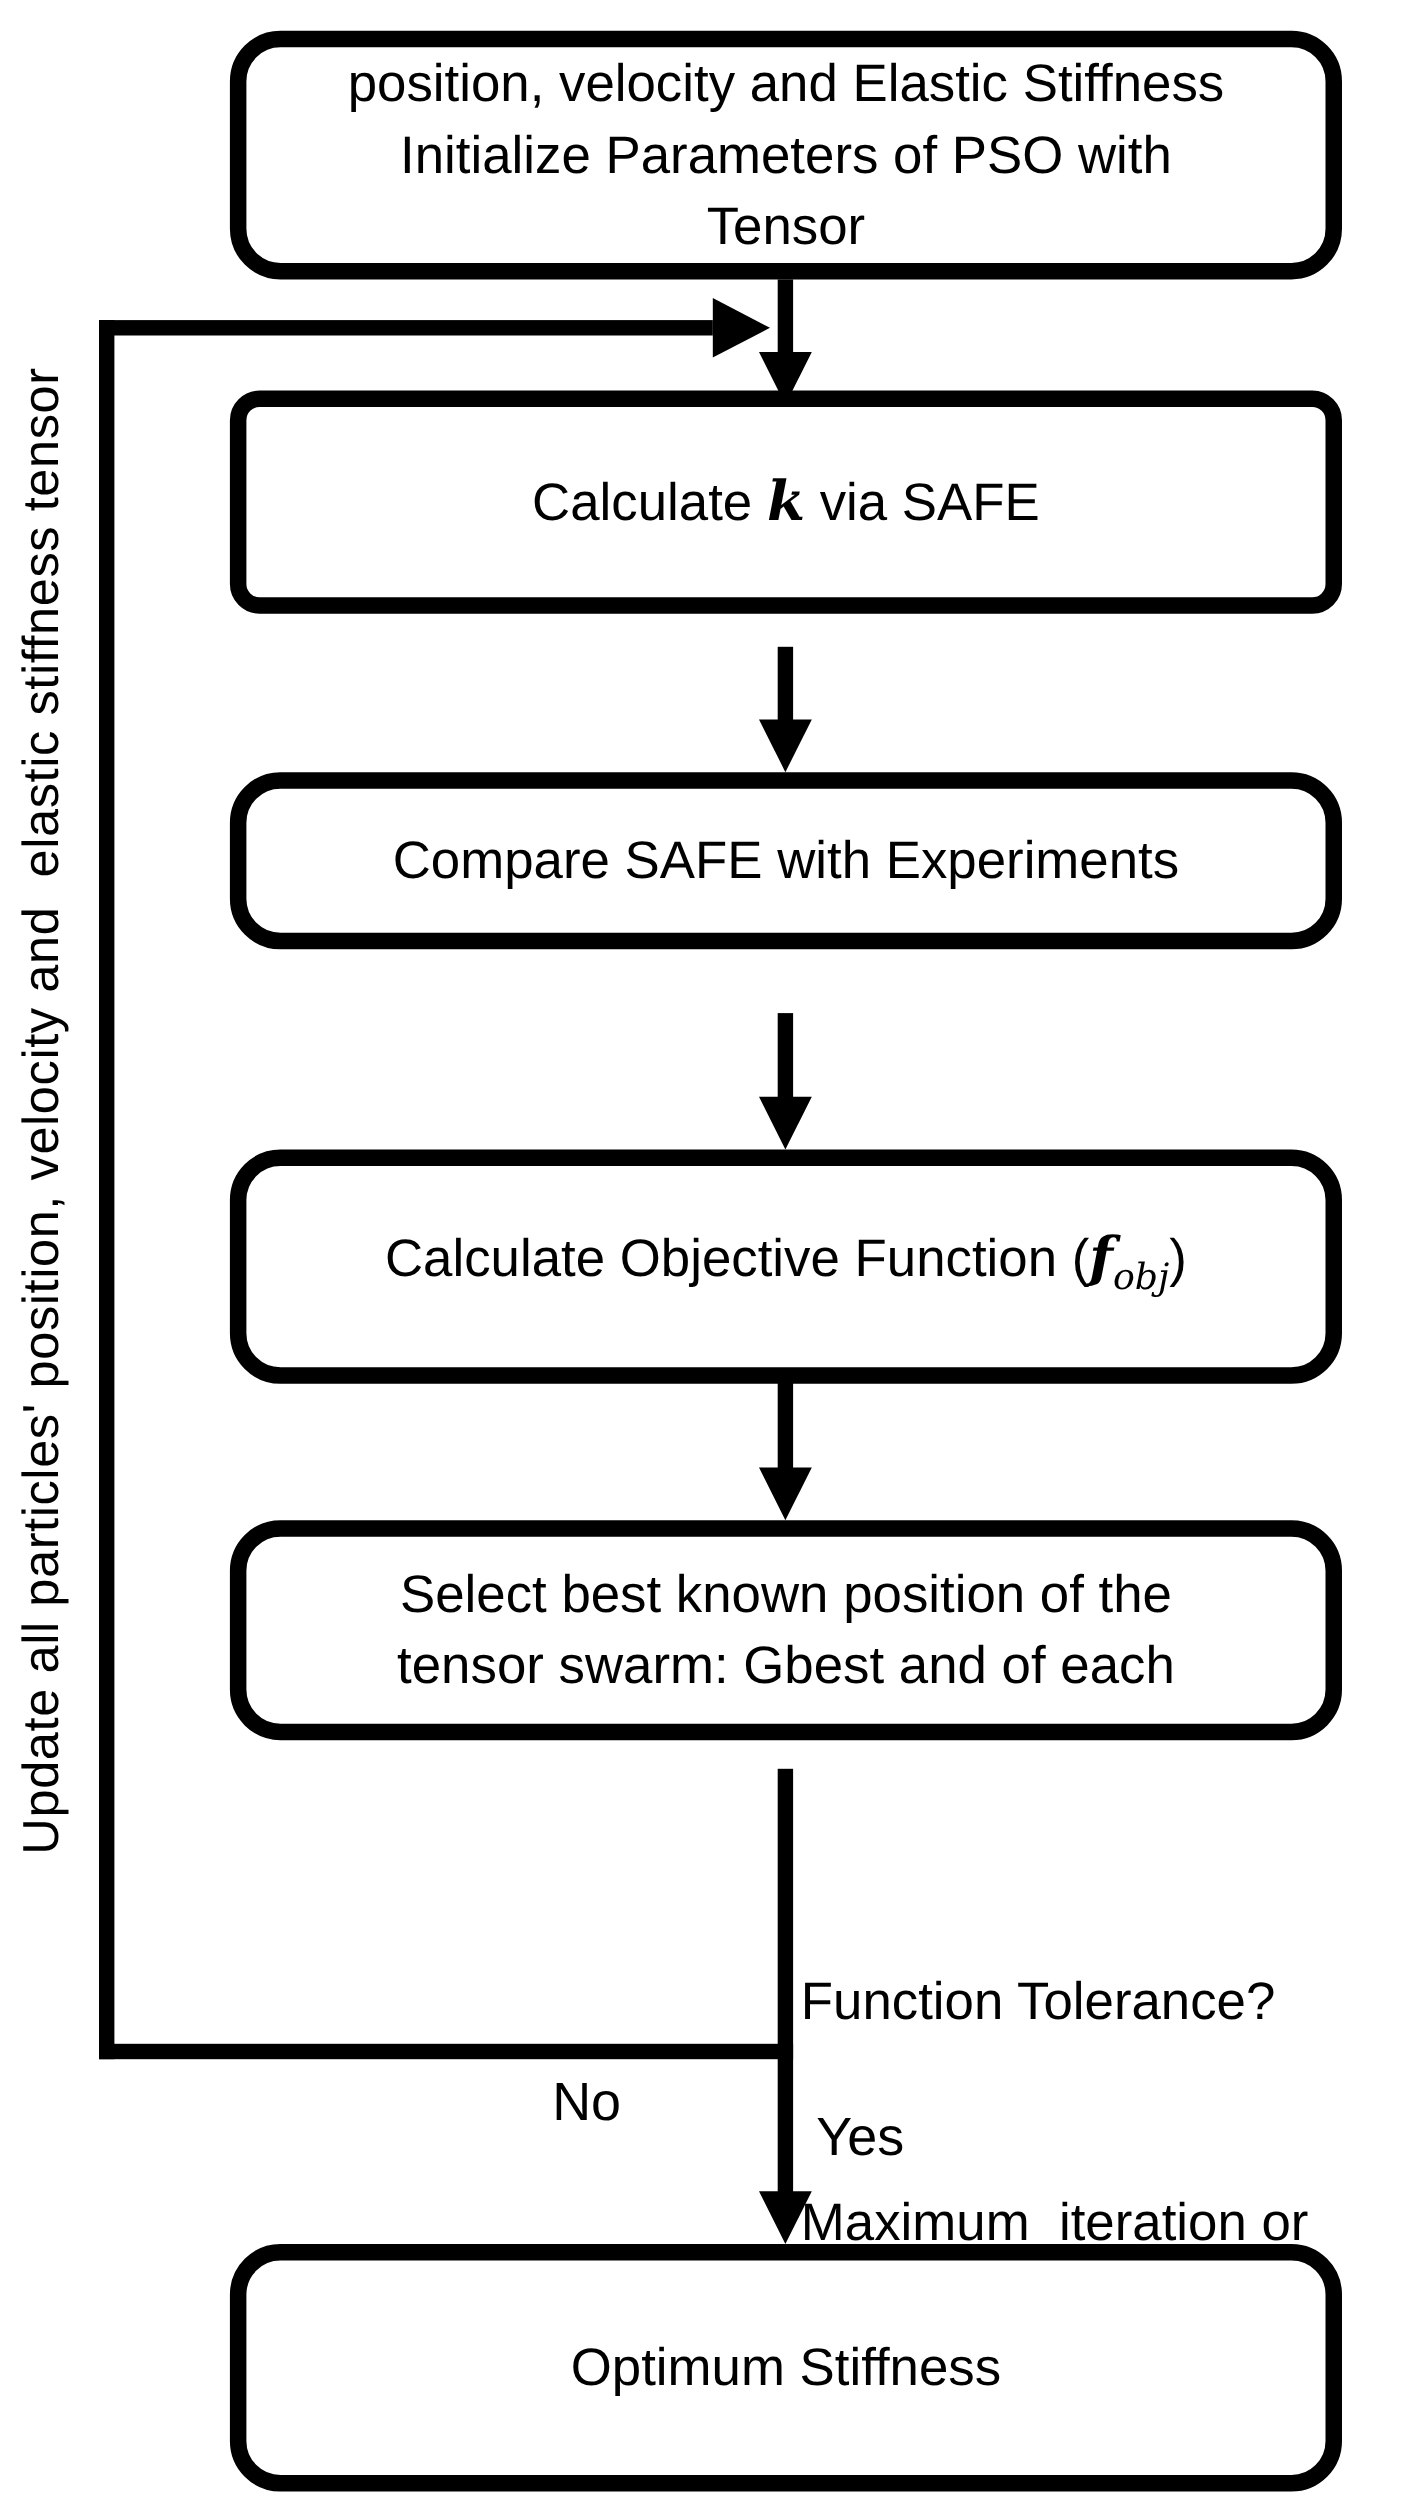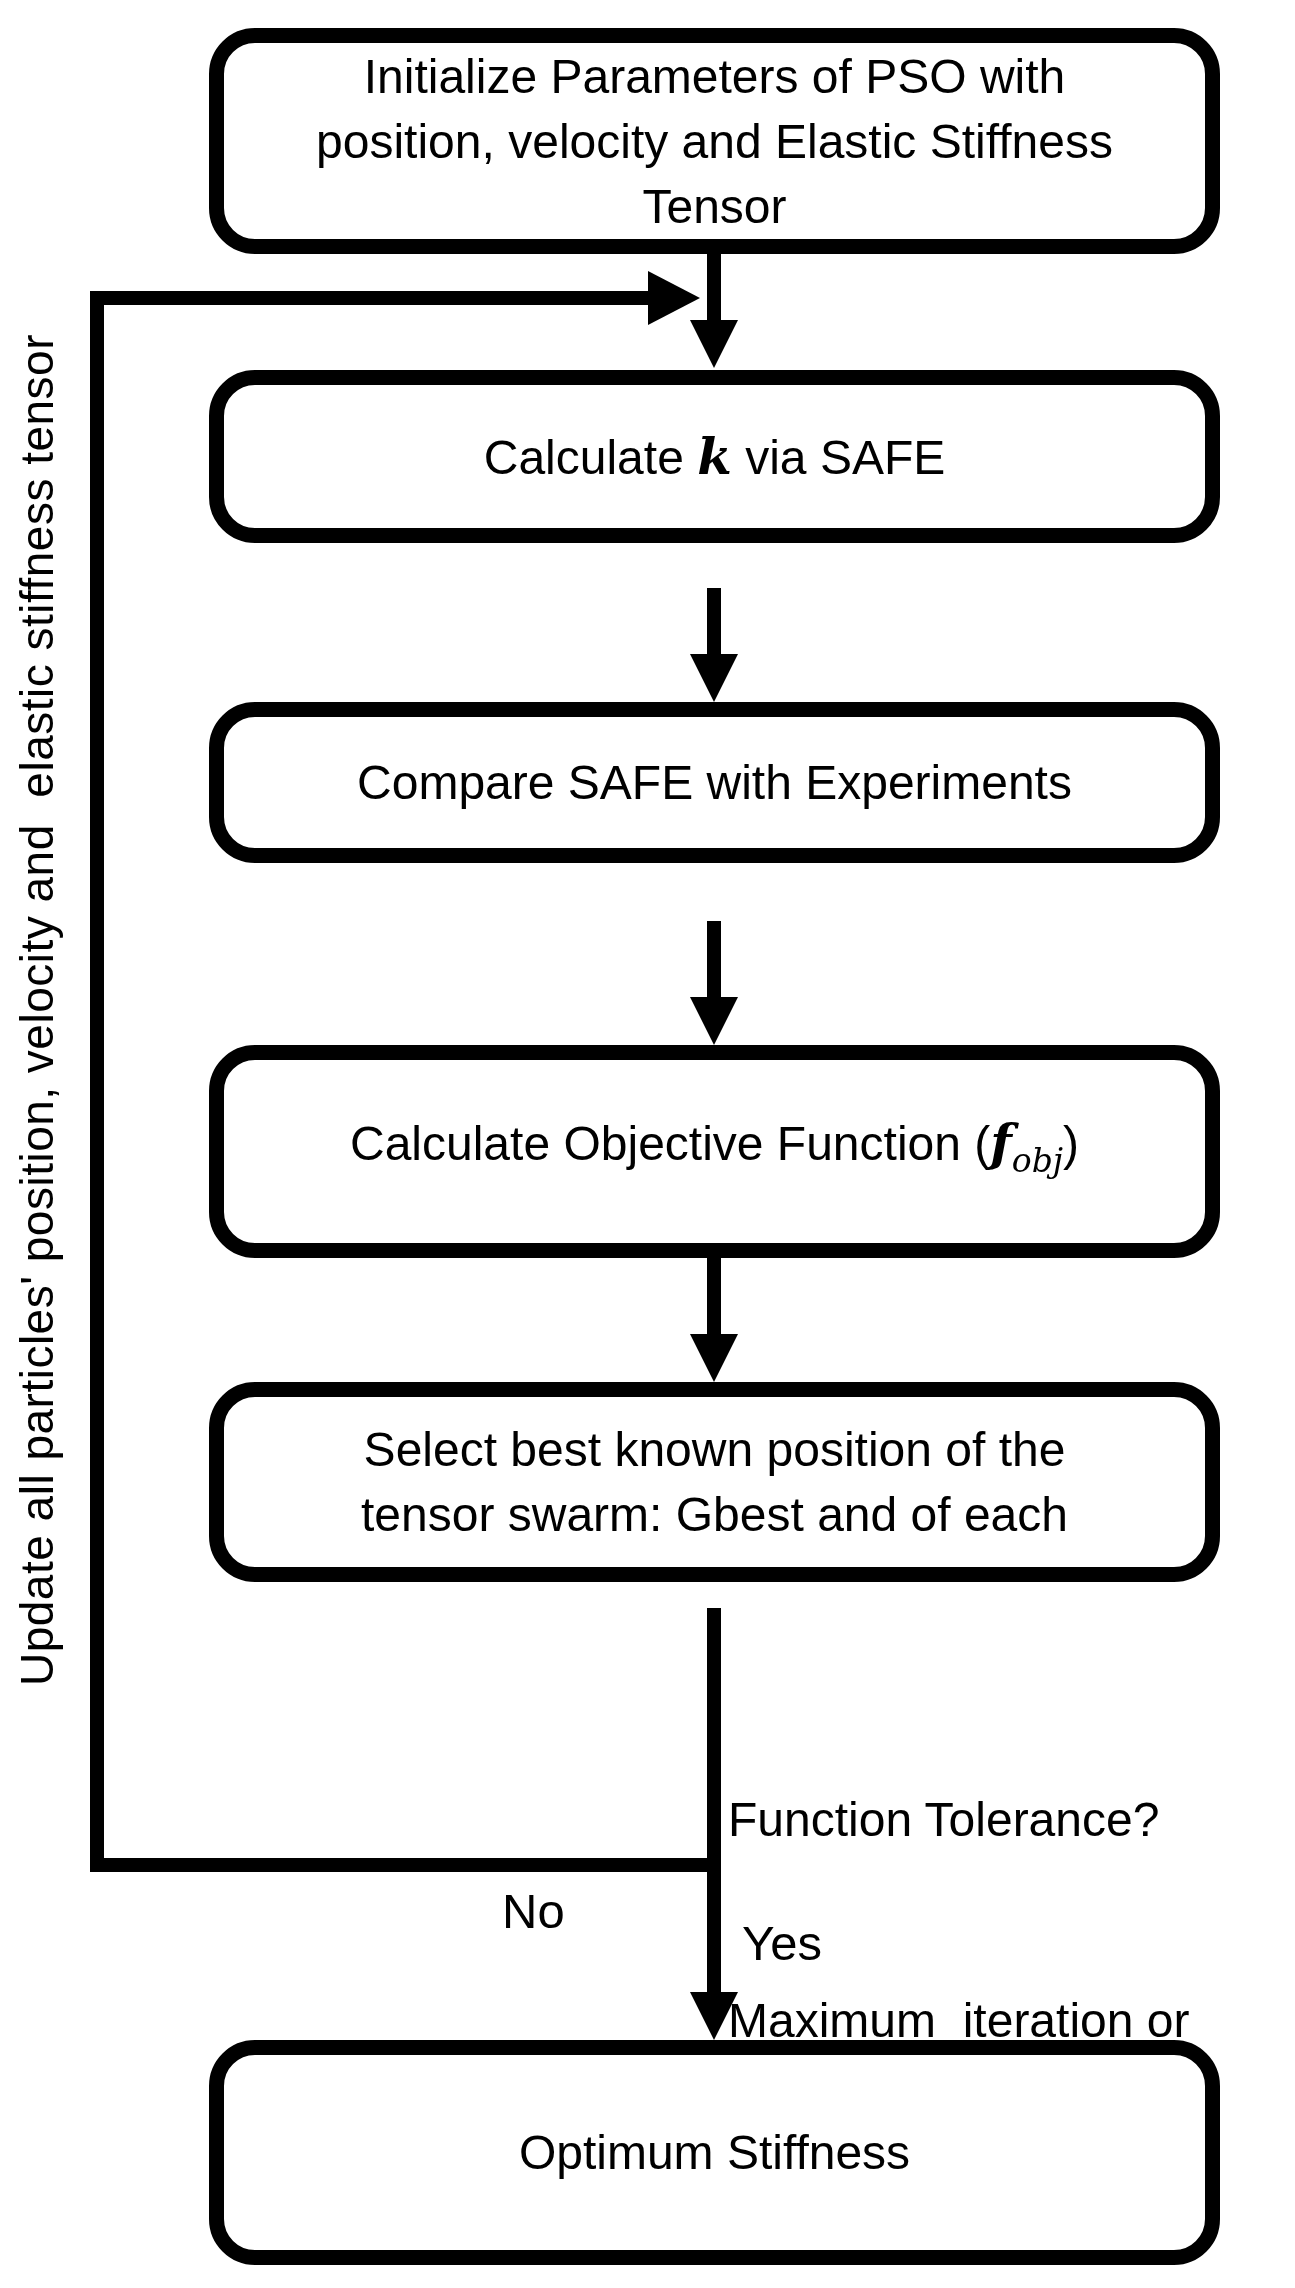--- a/index.html
+++ b/index.html
@@ -47,36 +47,36 @@
   }
 </style>
 </head>
 <body>
 
 <div id="canvas">
 
   <div id="loop-note">Update all particles' position, velocity and  elastic stiffness tensor</div>
 
   <div class="box" id="box-init" style="top:28px; height:226px;">
+    <div class="ln">position, velocity and Elastic Stiffness</div>
     <div class="ln">Initialize Parameters of PSO with</div>
-    <div class="ln">position, velocity and Elastic Stiffness</div>
     <div class="ln">Tensor</div>
   </div>
 
   <div class="vline" style="left:707px; top:254px; width:14px; height:70px;"></div>
   <div class="head-down" style="left:690px; top:320px;"></div>
 
   <div class="hline" style="left:90px; top:291px; width:558px; height:14px;"></div>
   <div class="head-right" style="left:648px; top:271px;"></div>
 
   <div class="vline" style="left:90px; top:291px; width:14px; height:1581px;"></div>
 
   <div class="hline" style="left:90px; top:1858px; width:631px; height:14px;"></div>
 
-  <div class="box" id="box-calc-k" style="top:370px; height:173px;">
+  <div class="box" id="box-calc-k" style="top:355px; height:203px;border-radius:27px;">
     <div class="mathline"><span>Calculate </span><span class="math-k">k</span><span> via SAFE</span></div>
   </div>
 
   <div class="vline" style="left:707px; top:588px; width:14px; height:68px;"></div>
   <div class="head-down" style="left:690px; top:654px;"></div>
 
   <div class="box" id="box-compare" style="top:702px; height:161px;">
     <div class="ln">Compare SAFE with Experiments</div>
   </div>
 

